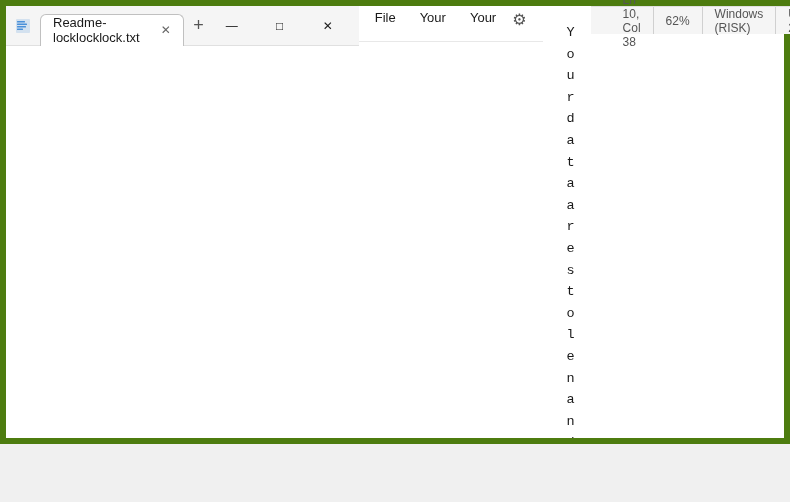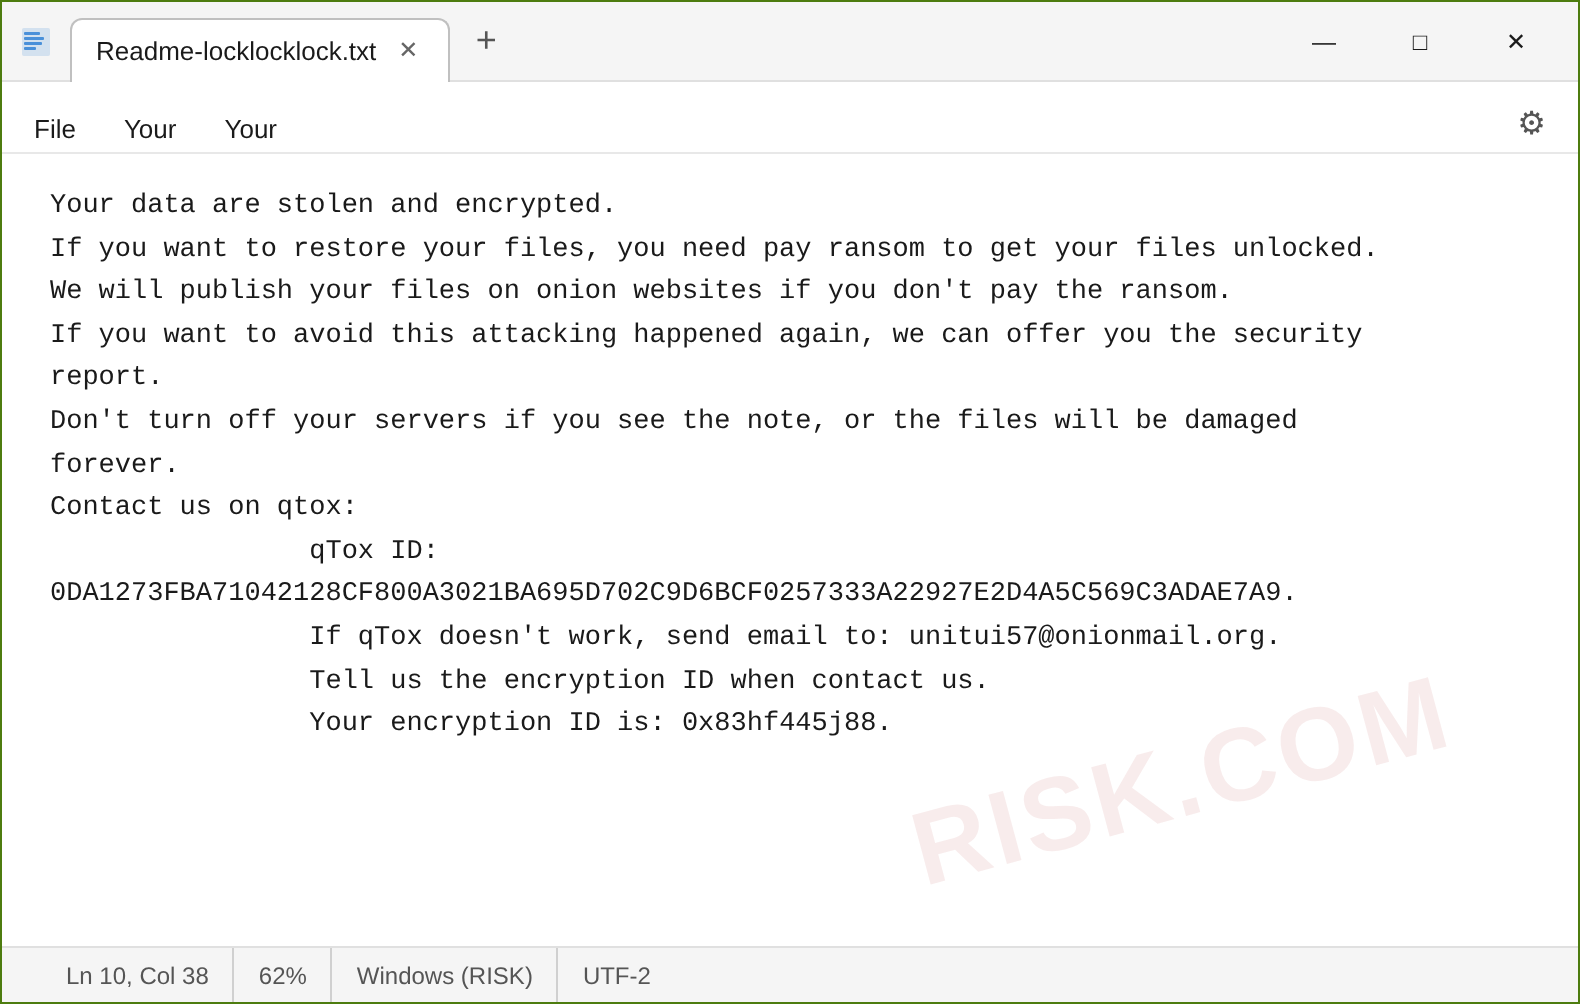--- a/index.html
+++ b/index.html
@@ -7,25 +7,25 @@
       width: 790px;
       height: 502px;
       background: #f0f0f0;
       font-family: 'Segoe UI', sans-serif;
       overflow: hidden;
     }
 
     
     .window {
       width: 790px;
-      height: 502px;
-      background: #ffffff;
-      border: 1px solid #4d7c0f;
-      display: flex;
-      flex-direction: column;
+      height: 444px;
+      background: #ffffff;
+      border: 6px solid #4d7c0f;
+      display: flex;
+      flex-direction: row;
     }
 
     
     .title-bar {
       height: 40px;
       background: #f5f5f5;
       border-bottom: 1px solid #e0e0e0;
       display: flex;
       align-items: center;
       padding: 0 8px;
@@ -112,21 +112,21 @@
       cursor: pointer;
       border-radius: 4px;
     }
 
     
     .menu-bar {
       height: 36px;
       background: #ffffff;
       border-bottom: 1px solid #e8e8e8;
       display: flex;
-      align-items: flex-end;
+      align-items: flex-start;
       padding: 0 4px;
     }
 
     .menu-item {
       padding: 4px 12px;
       font-size: 13px;
       color: #1a1a1a;
       cursor: pointer;
       border-radius: 4px;
     }

